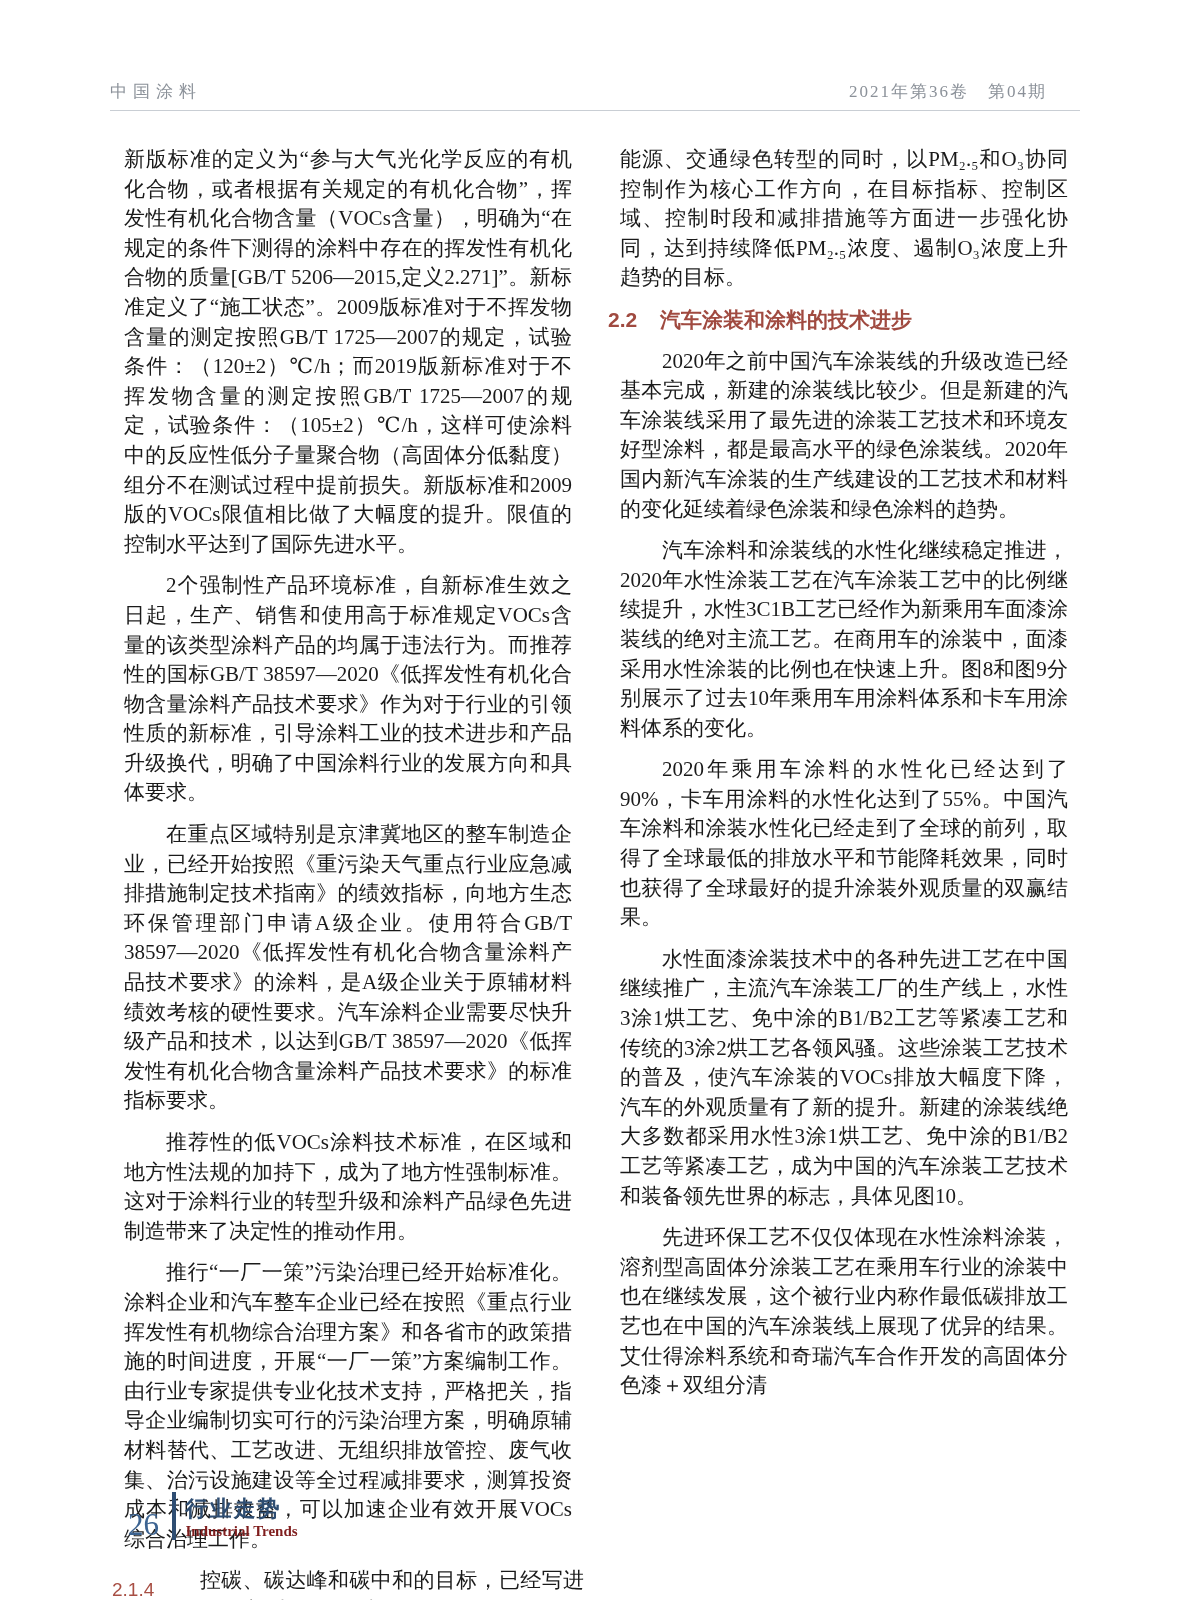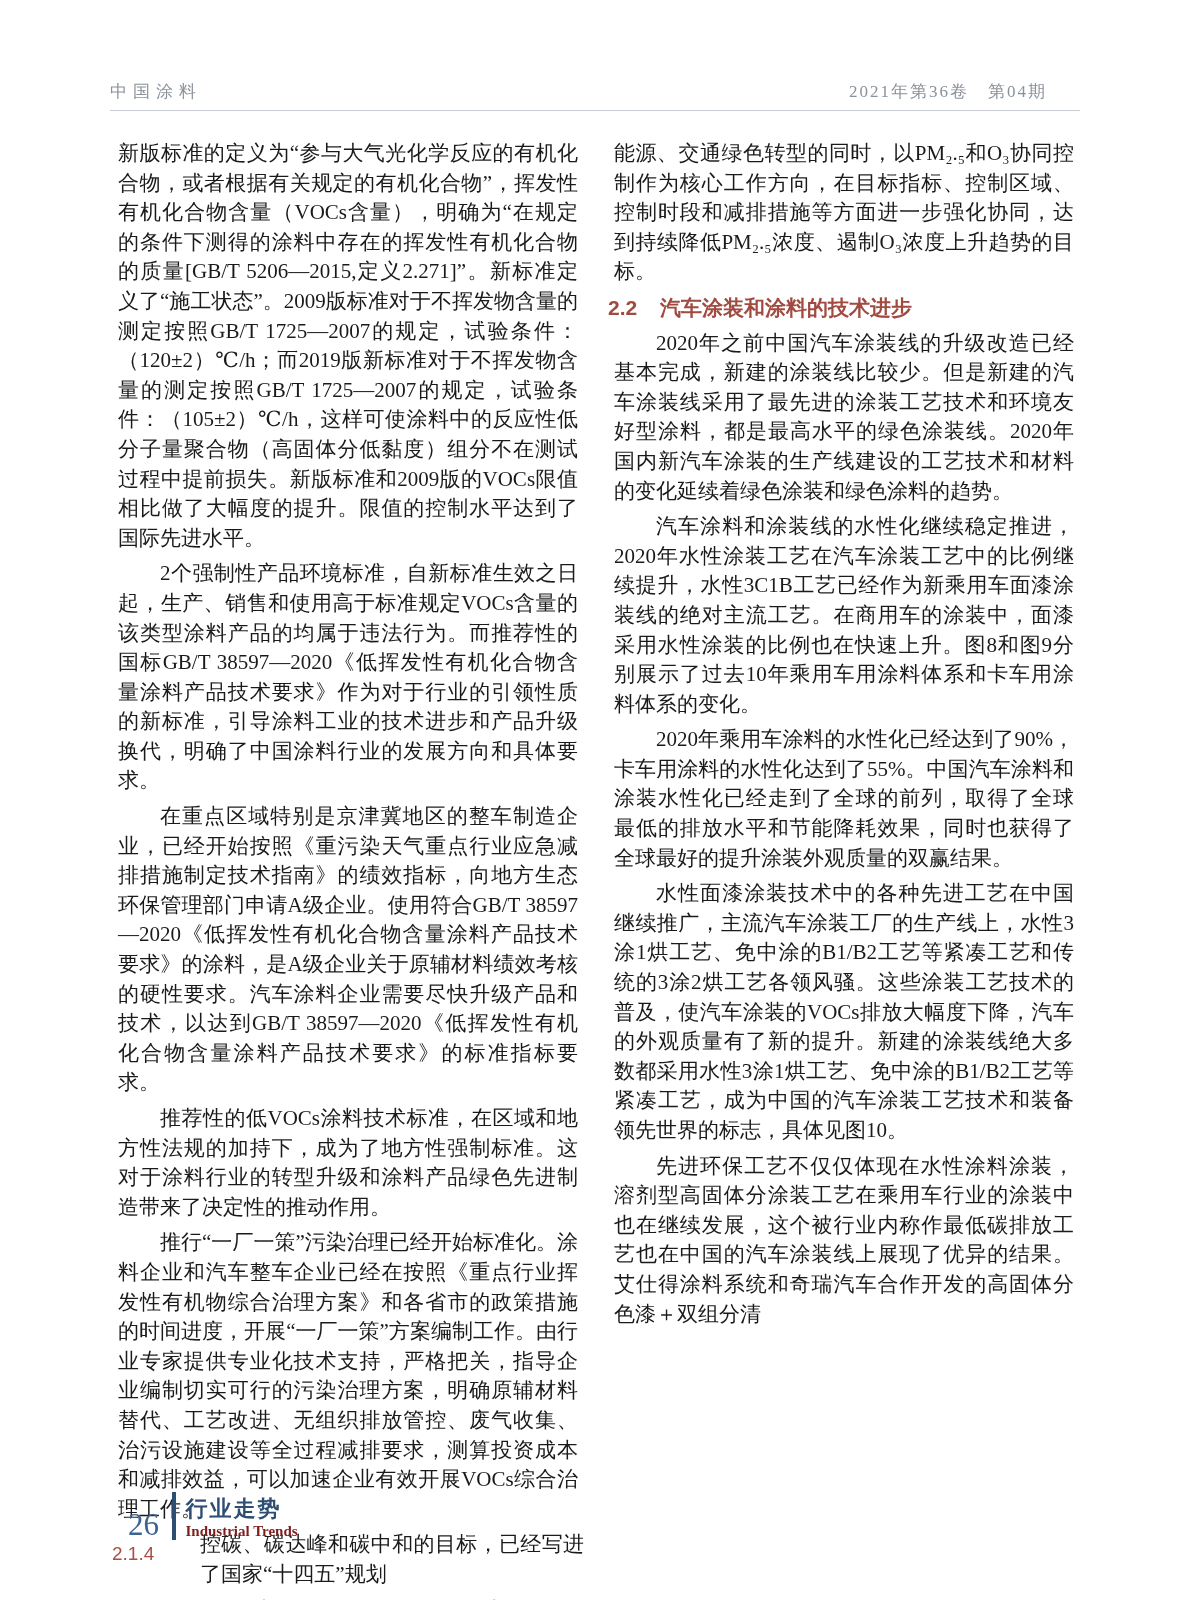--- a/index.html
+++ b/index.html
@@ -30,21 +30,21 @@
     width: 968px;
     display: flex; gap: 24px;
     color: #1a1a1a;
   }
   .col {
     width: 472px;
     font-size: 21px;
     line-height: 29.6px;
     text-align: justify;
   }
-  p.para { margin: 6px; text-indent: 2em; }
+  p.para { margin: 12px; text-indent: 2em; }
   p.para.cont { text-indent: 0; }
 
   
   .sub-heading { display: flex; }
   .sub-num {
     flex: 0 0 88px;
     font-family: "Liberation Sans", "DejaVu Sans", sans-serif;
     font-size: 19px;
     color: #a84f44;
     padding-top: 1px;

